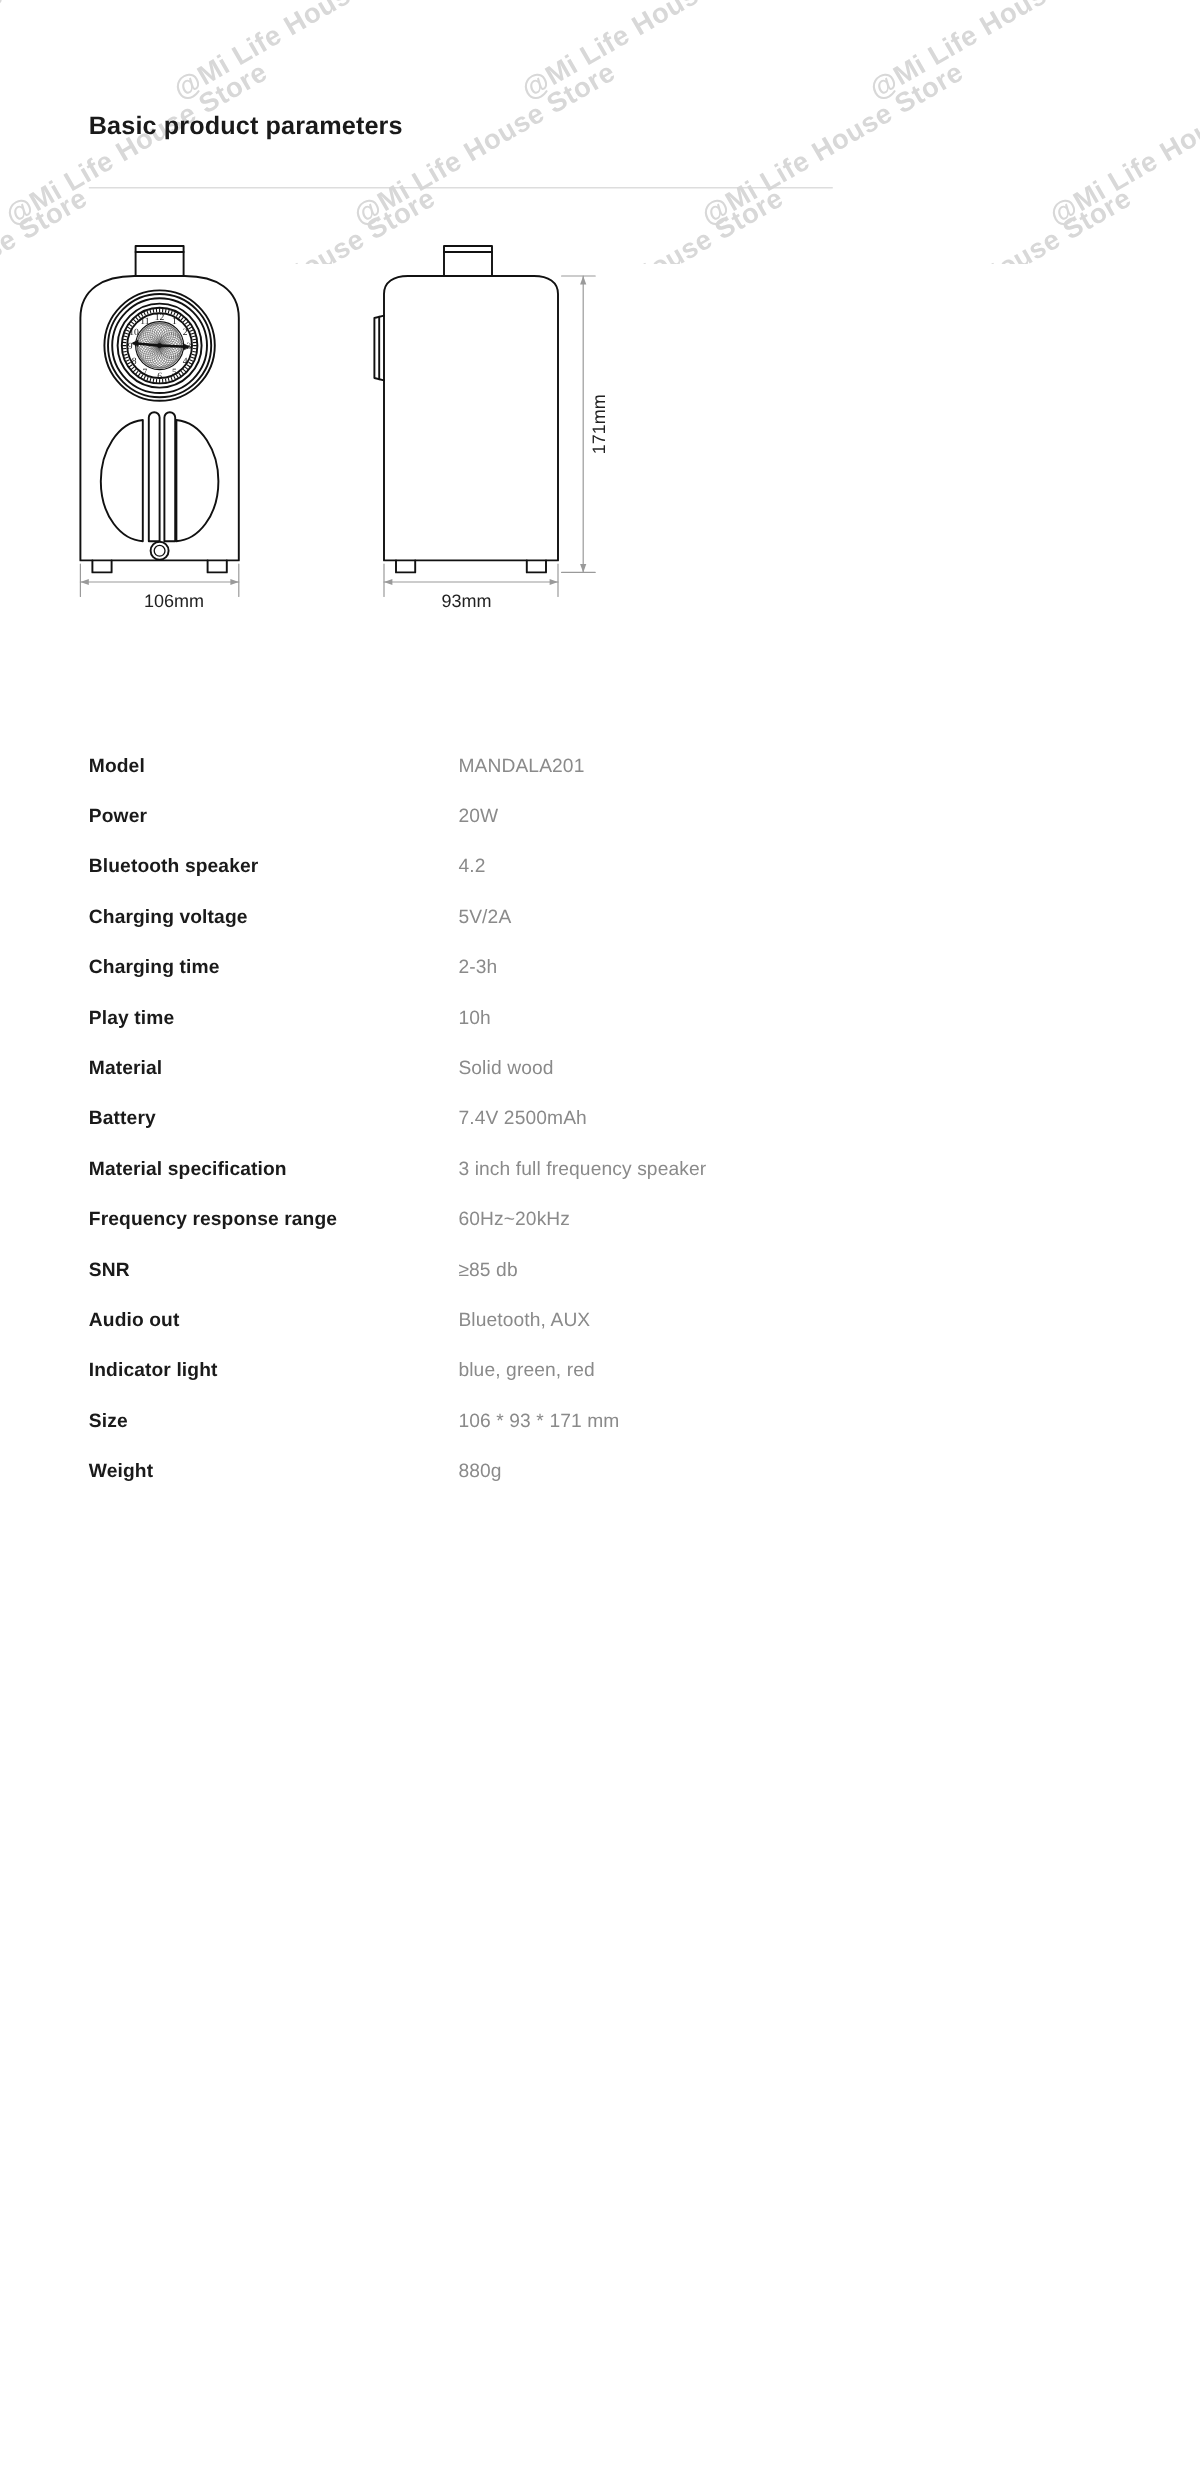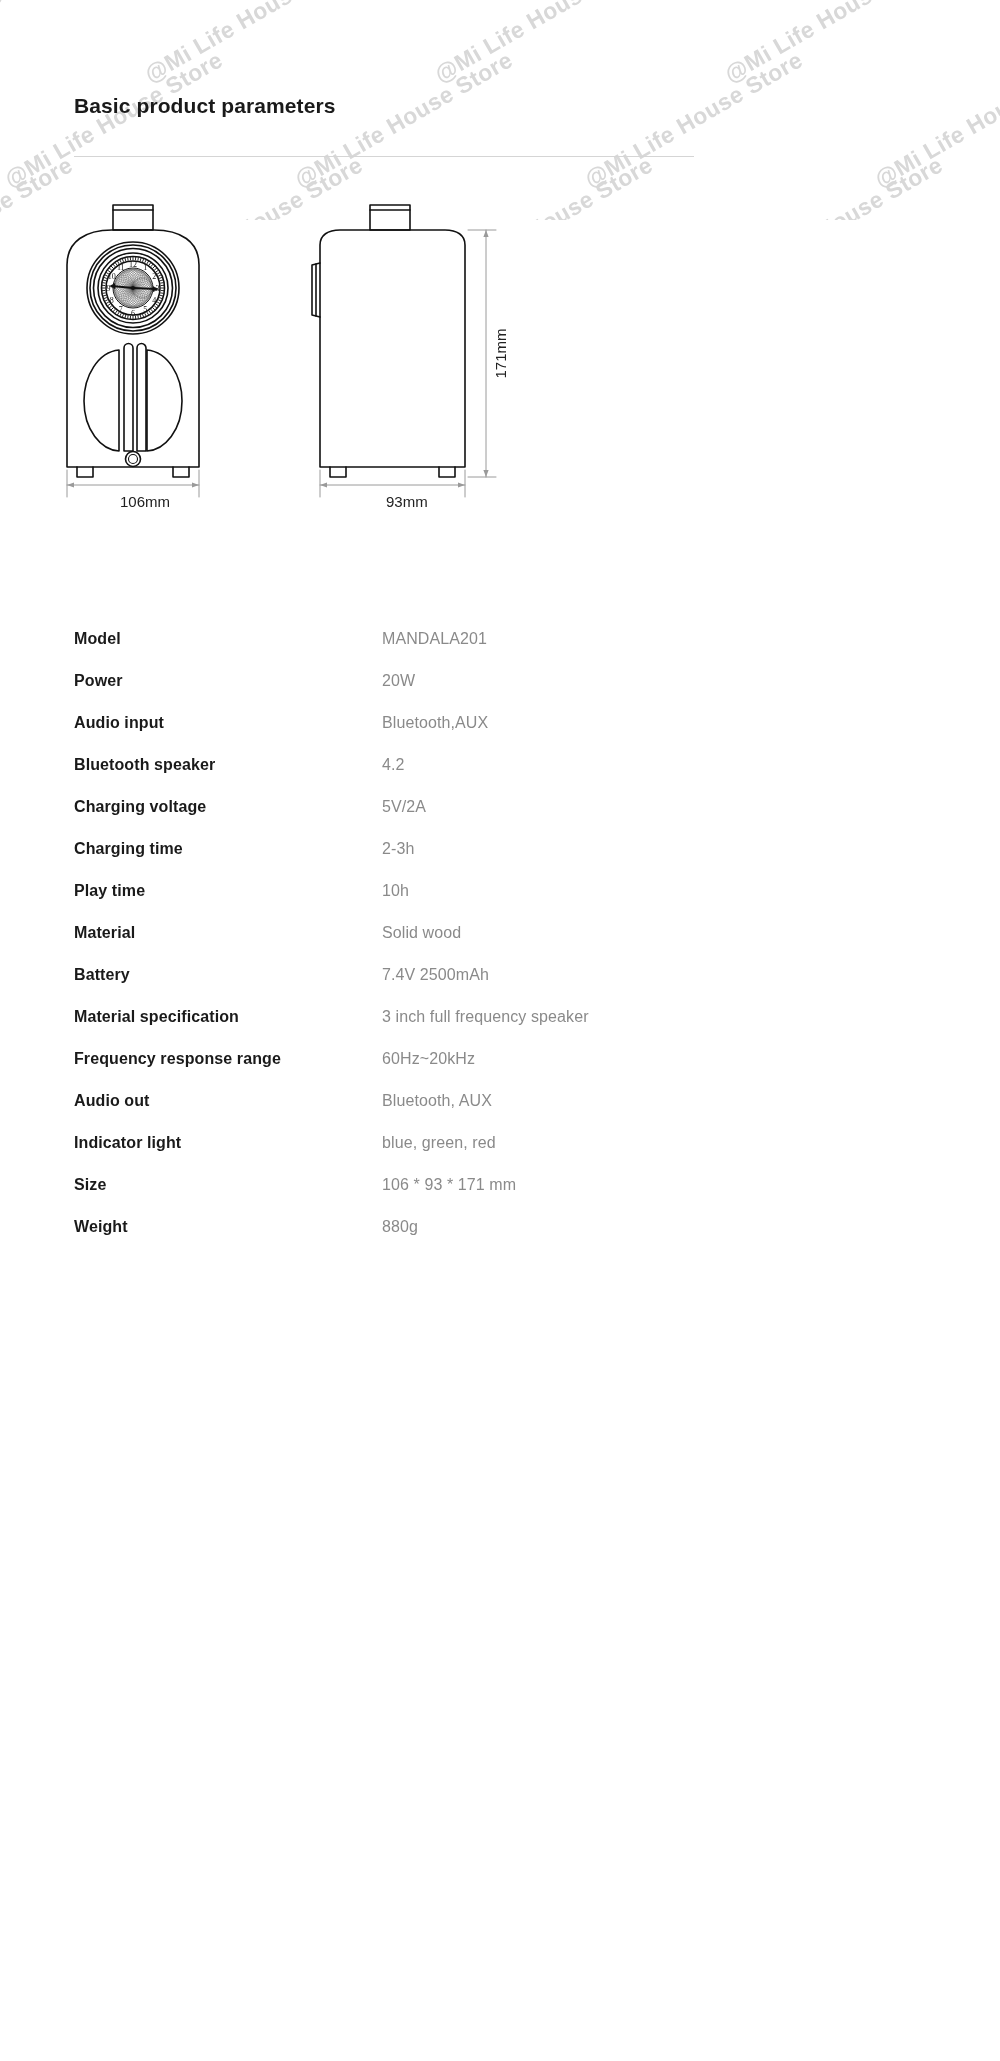--- a/index.html
+++ b/index.html
@@ -308,39 +308,35 @@
           <path d="M486,45 L486,292"></path>
           <path d="M486,45 l-2.6,7 l5.2,0 z" fill="#9a9a9a" stroke="none"></path>
           <path d="M486,292 l-2.6,-7 l5.2,0 z" fill="#9a9a9a" stroke="none"></path>
         </g>
 
       </g>
     </svg>
 
     <div class="dimlabel" style="left:120px;top:308px;">106mm</div>
 
-    <div class="dimlabel" style="left:368px;top:308px;margin-left:18px;">93mm</div>
+    <div class="dimlabel" style="left:368px;top:308px;">93mm</div>
 
     <div class="dimlabel-v" style="left:470px;top:160px;width:60px;text-align:center;">171mm</div>
   </div>
 
   <div class="spec" id="spec-table">
       <div class="spec-row">
         <div class="spec-label">Model</div>
         <div class="spec-value">MANDALA201</div>
       </div>
       <div class="spec-row">
         <div class="spec-label">Power</div>
         <div class="spec-value">20W</div>
       </div>
       <div class="spec-row">
-        <div class="spec-label">Audio input</div>
-        <div class="spec-value">Bluetooth,AUX</div>
-      </div>
-      <div class="spec-row">
         <div class="spec-label">Bluetooth speaker</div>
         <div class="spec-value">4.2</div>
       </div>
       <div class="spec-row">
         <div class="spec-label">Charging voltage</div>
         <div class="spec-value">5V/2A</div>
       </div>
       <div class="spec-row">
         <div class="spec-label">Charging time</div>
         <div class="spec-value">2-3h</div>
@@ -359,20 +355,24 @@
       </div>
       <div class="spec-row">
         <div class="spec-label">Material specification</div>
         <div class="spec-value">3 inch full frequency speaker</div>
       </div>
       <div class="spec-row">
         <div class="spec-label">Frequency response range</div>
         <div class="spec-value">60Hz~20kHz</div>
       </div>
       <div class="spec-row">
+        <div class="spec-label">SNR</div>
+        <div class="spec-value">≥85 db</div>
+      </div>
+      <div class="spec-row">
         <div class="spec-label">Audio out</div>
         <div class="spec-value">Bluetooth, AUX</div>
       </div>
       <div class="spec-row">
         <div class="spec-label">Indicator light</div>
         <div class="spec-value">blue, green, red</div>
       </div>
       <div class="spec-row">
         <div class="spec-label">Size</div>
         <div class="spec-value">106 * 93 * 171 mm</div>

